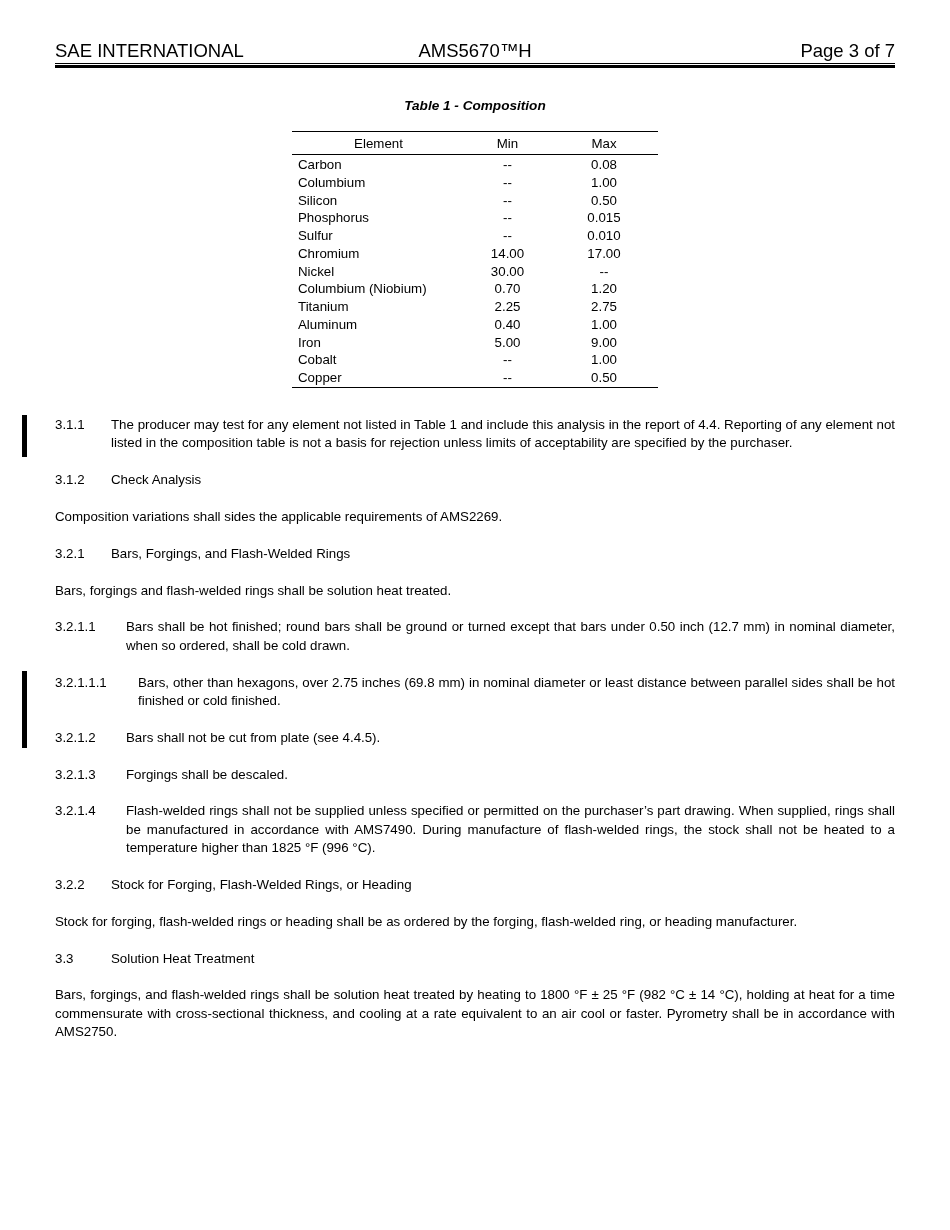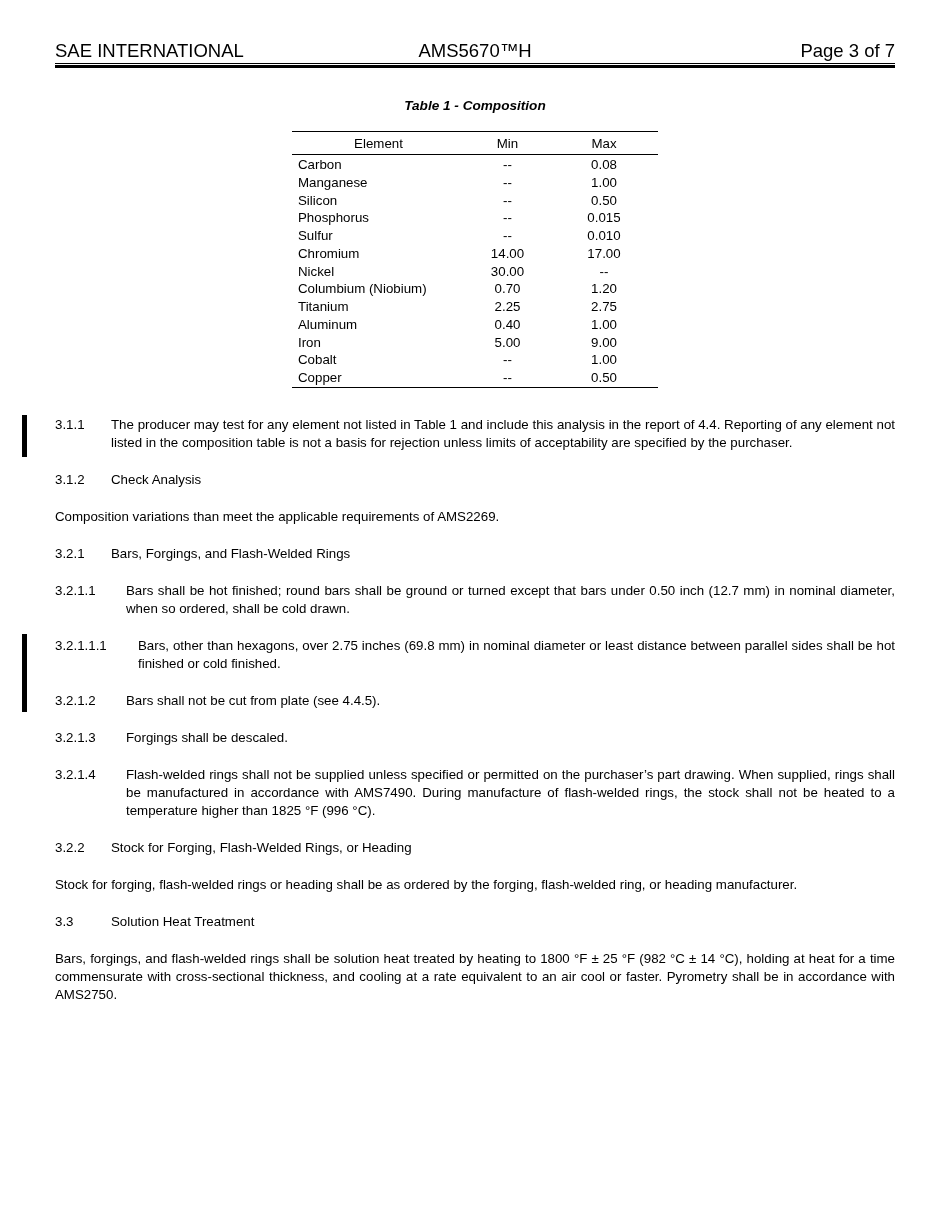--- a/index.html
+++ b/index.html
@@ -127,21 +127,21 @@
         <th>Max</th>
       </tr>
     </thead>
     <tbody>
         <tr>
           <td class="el">Carbon</td>
           <td class="val">--</td>
           <td class="val">0.08</td>
         </tr>
         <tr>
-          <td class="el">Manganese</td>
+          <td class="el">Columbium</td>
           <td class="val">--</td>
           <td class="val">1.00</td>
         </tr>
         <tr>
           <td class="el">Silicon</td>
           <td class="val">--</td>
           <td class="val">0.50</td>
         </tr>
         <tr>
           <td class="el">Phosphorus</td>
@@ -201,25 +201,28 @@
     <div class="para justify" style="--numw: 56px;">
       <span class="changebar"></span>
       <span class="num">3.1.1</span>
       <div class="txt">The producer may test for any element not listed in Table 1 and include this analysis in the report of 4.4. Reporting of any element not listed in the composition table is not a basis for rejection unless limits of acceptability are specified by the purchaser.</div>
     </div>
     <div class="para" style="--numw: 56px;">
       <span class="num">3.1.2</span>
       <div class="txt">Check Analysis</div>
     </div>
     <div class="para">
-      <div class="txt full">Composition variations than meet the applicable requirements of AMS2269.</div>
+      <div class="txt full">Composition variations shall sides the applicable requirements of AMS2269.</div>
     </div>
     <div class="para" style="--numw: 56px;">
       <span class="num">3.2.1</span>
       <div class="txt">Bars, Forgings, and Flash-Welded Rings</div>
+    </div>
+    <div class="para">
+      <div class="txt full">Bars, forgings and flash-welded rings shall be solution heat treated.</div>
     </div>
     <div class="para justify" style="--numw: 71px;">
       <span class="num">3.2.1.1</span>
       <div class="txt">Bars shall be hot finished; round bars shall be ground or turned except that bars under 0.50 inch (12.7 mm) in nominal diameter, when so ordered, shall be cold drawn.</div>
     </div>
     <div class="para justify" style="--numw: 83px;">
       <span class="changebar extend"></span>
       <span class="num">3.2.1.1.1</span>
       <div class="txt">Bars, other than hexagons, over 2.75 inches (69.8 mm) in nominal diameter or least distance between parallel sides shall be hot finished or cold finished.</div>
     </div>

